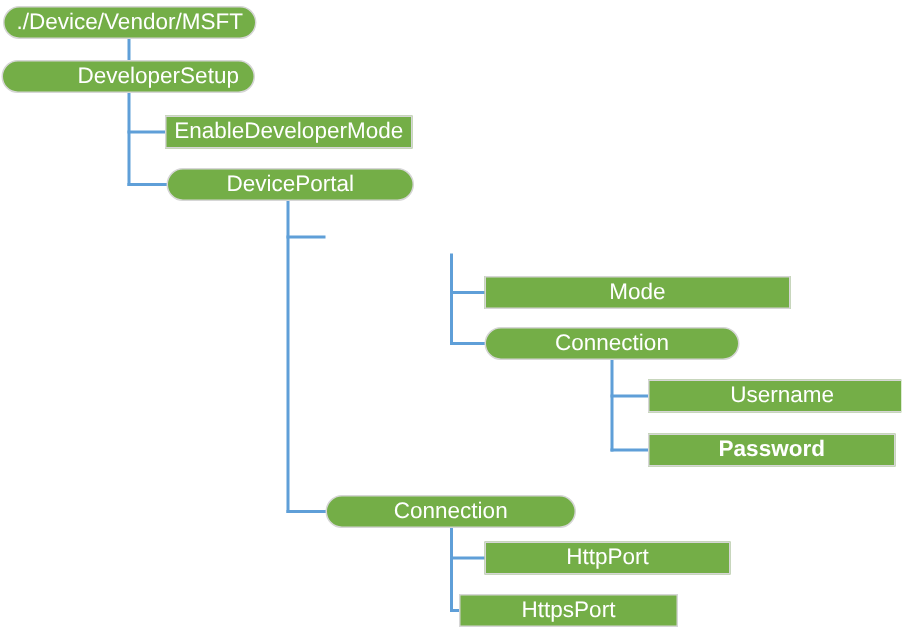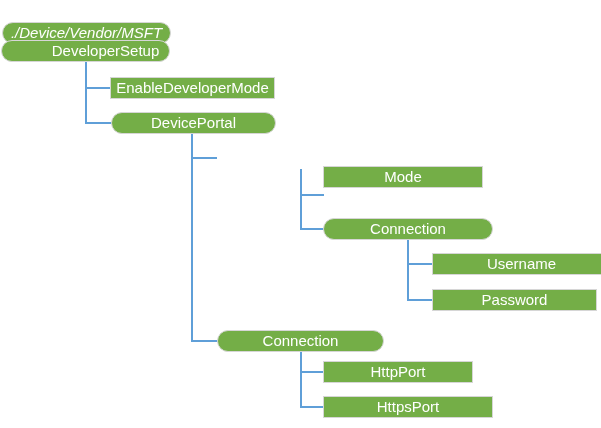--- a/index.html
+++ b/index.html
@@ -49,32 +49,32 @@
     line-height: 20px;
     text-align: center;
     font-size: 15px;
     color: var(--node-text);
     background: var(--node-fill);
     border: 1px solid var(--node-border);
     white-space: nowrap;
     overflow: hidden;
   }
   .rounded { border-radius: 11px; }
-  #n-msft      { left: 2px;   top: 22px;   width: 169px; font-style: italic; }
+  #n-msft      { left: 2px;   top: 4px;   width: 169px; }
   #n-devsetup  { left: 1px;   top: 40px;  width: 169px; padding-left: 40px; }
   #n-edm       { left: 110px; top: 77px;  width: 165px; }
   #n-dp        { left: 111px; top: 112px; width: 165px; }
   #n-auth      { left: 216px; top: 147px; width: 170px; }
-  #n-mode      { left: 323px; top: 166px; width: 160px; }
+  #n-mode      { left: 323px; top: 184px; width: 204px; }
   #n-ba        { left: 323px; top: 218px; width: 170px; }
   #n-user      { left: 432px; top: 253px; width: 179px; }
-  #n-pass      { left: 432px; top: 289px; width: 165px; }
+  #n-pass      { left: 432px; top: 289px; width: 165px; font-weight: bold; }
   #n-conn      { left: 217px; top: 330px; width: 167px; text-align: center; }
-  #n-httpport  { left: 323px; top: 361px; width: 150px; }
-  #n-httpsport { left: 323px; top: 396px; width: 170px; }
+  #n-httpport  { left: 323px; top: 361px; width: 164px; }
+  #n-httpsport { left: 306px; top: 396px; width: 146px; }
 </style>
 </head>
 <body>
 
 <div class="canvas">
 
   <div class="seg v" id="sA"></div>
   <div class="seg v" id="sB"></div>
   <div class="seg h" id="sB1"></div>
   <div class="seg h" id="sB2"></div>

